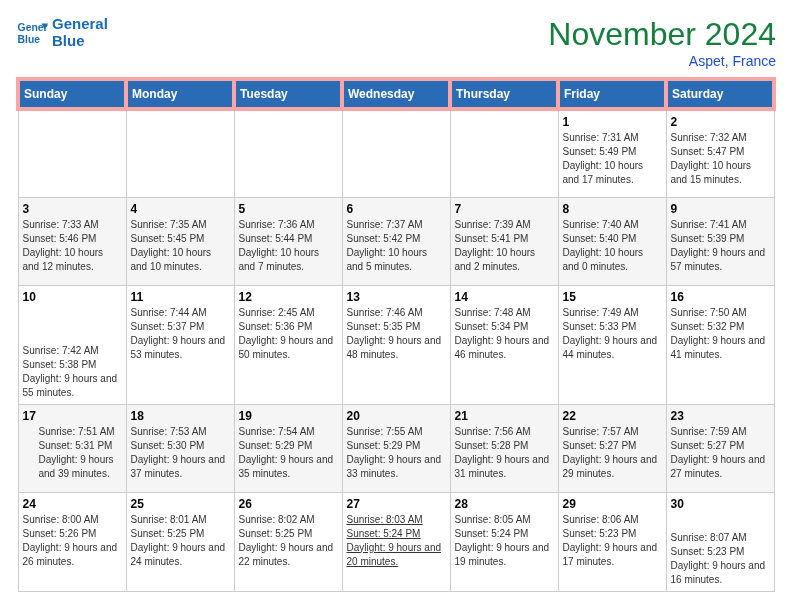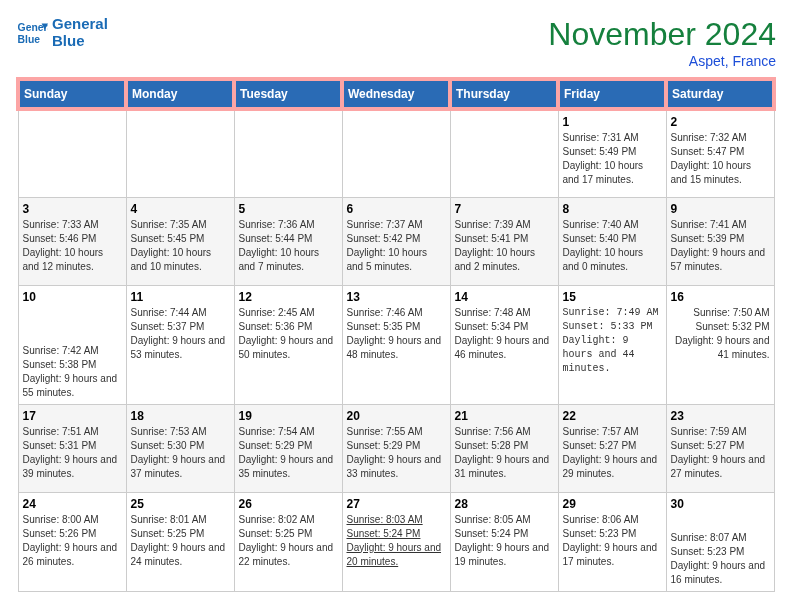--- a/index.html
+++ b/index.html
@@ -198,35 +198,35 @@
 Daylight: 9 hours and 48 minutes.</div>
         </td>
         <td>
           <div class="day-num">14</div>
           <div class="day-info" style="white-space: pre-line;">Sunrise: 7:48 AM
 Sunset: 5:34 PM
 Daylight: 9 hours and 46 minutes.</div>
         </td>
         <td>
           <div class="day-num">15</div>
-          <div class="day-info" style="white-space: pre-line; font-family: Liberation Mono, monospace;">Sunrise: 7:49 AM
+          <div class="day-info" style="white-space: pre-line;">Sunrise: 7:49 AM
 Sunset: 5:33 PM
 Daylight: 9 hours and 44 minutes.</div>
         </td>
         <td>
           <div class="day-num">16</div>
-          <div class="day-info" style="white-space: pre-line; text-align: right;">Sunrise: 7:50 AM
+          <div class="day-info" style="white-space: pre-line;">Sunrise: 7:50 AM
 Sunset: 5:32 PM
 Daylight: 9 hours and 41 minutes.</div>
         </td>
       </tr>
       <tr>
         <td>
           <div class="day-num">17</div>
-          <div class="day-info" style="white-space: pre-line;">Sunrise: 7:51 AM
+          <div class="day-info" style="white-space: pre-line; margin-left: 16px;">Sunrise: 7:51 AM
 Sunset: 5:31 PM
 Daylight: 9 hours and 39 minutes.</div>
         </td>
         <td>
           <div class="day-num">18</div>
           <div class="day-info" style="white-space: pre-line;">Sunrise: 7:53 AM
 Sunset: 5:30 PM
 Daylight: 9 hours and 37 minutes.</div>
         </td>
         <td>

